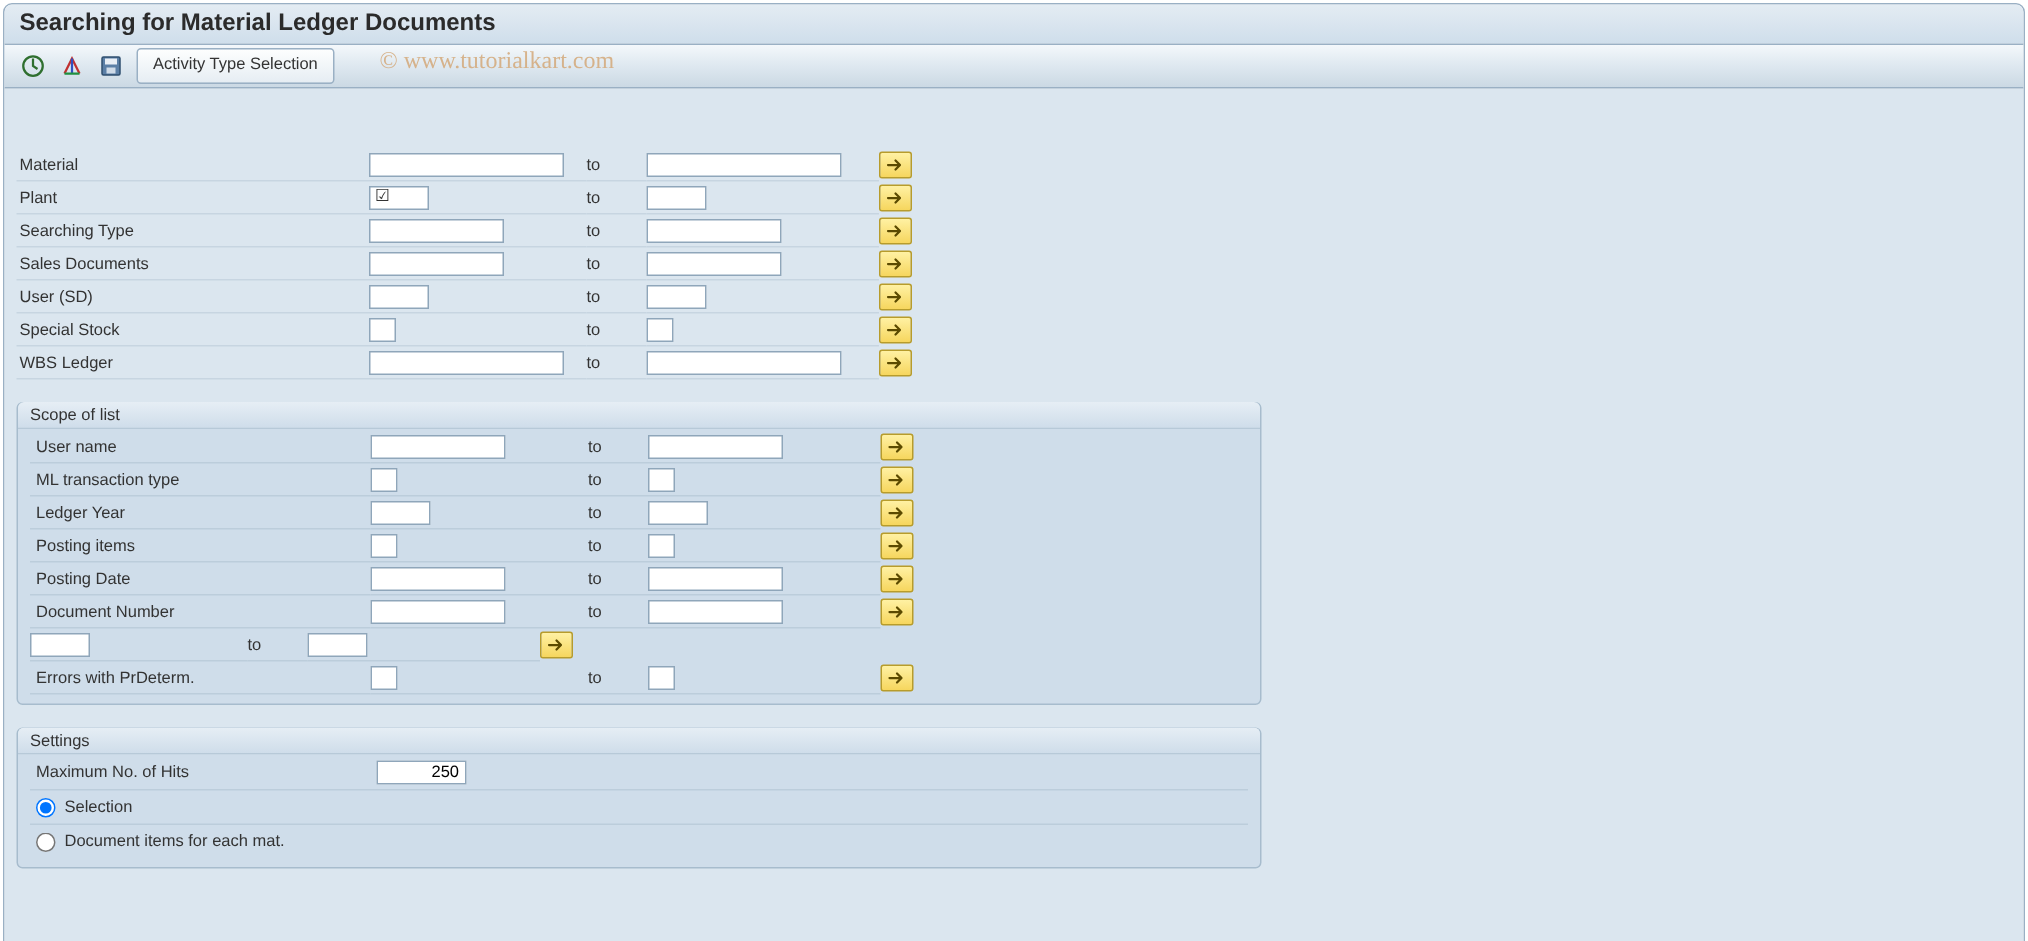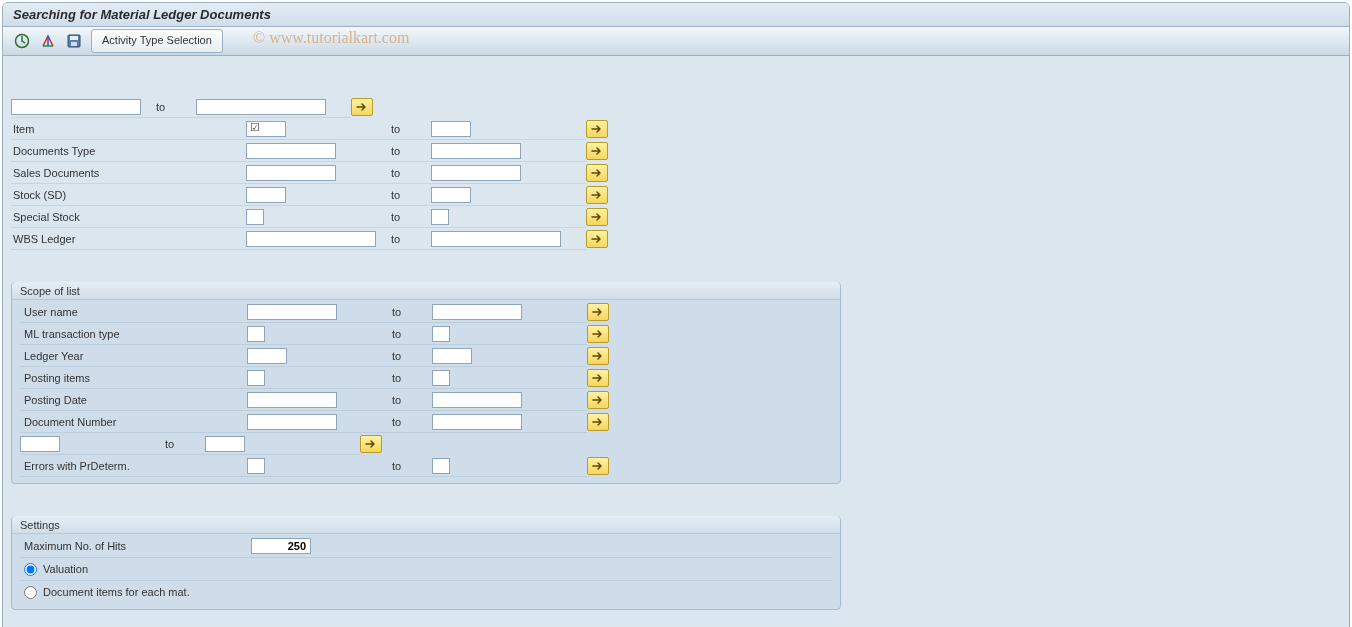--- a/index.html
+++ b/index.html
@@ -14,23 +14,22 @@
   .outer-frame {
     border: 1px solid #9ab0c4;
     border-radius: 6px;
     margin: 2px;
     overflow: hidden;
   }
   .title-bar {
     background: linear-gradient(to bottom, #e4ecf3 0%, #cfdeeb 100%);
     border-bottom: 1px solid #9ab0c4;
     padding: 4px 10px;
-    font-size: 13px;
+    font-size: 16px;
     font-weight: bold;
-    font-style: italic;
     color: #2b2b2b;
   }
   .toolbar {
     background: linear-gradient(to bottom, #f4f8fb 0%, #e2ebf2 40%, #cbd9e4 100%);
     border-bottom: 1px solid #9ab0c4;
     height: 28px;
     display: flex;
     align-items: center;
     padding: 0 10px;
     gap: 8px;
@@ -120,39 +119,39 @@
     background: #fff;
     height: 16px;
     font-size: 11px;
     padding: 0 2px;
     box-sizing: border-box;
   }
   .inp-lg { width: 130px; }
   .inp-md { width: 90px; }
   .inp-sm { width: 40px; }
   .inp-xs { width: 18px; }
-  .inp-num { width: 60px; text-align: right; padding-right:4px;font-weight:bold; }
+  .inp-num { width: 60px; text-align: right; padding-right:4px; }
   .arrow-btn {
     width: 22px;
     height: 18px;
     background: linear-gradient(to bottom, #fff1a3, #f6d65e);
     border: 1px solid #b79c2c;
     border-radius: 2px;
     display: flex;
     align-items: center;
     justify-content: center;
     cursor: pointer;
     box-sizing: border-box;
   }
   .arrow-btn svg { display:block; }
   .group-box {
     border: 1px solid #a7bccd;
     border-radius: 4px;
     background: #cfddea;
-    margin-top: 32px;
+    margin-top: 15px;
     width: 830px;
     position: relative;
     padding: 18px 8px 6px 8px;
     box-sizing: border-box;
   }
   .group-box .legend {
     position: absolute;
     top: -1px;
     left: 0;
     right: 0;
@@ -224,56 +223,57 @@
       </svg>
     </div>
     <div class="text-btn">Activity Type Selection</div>
     <div class="watermark">© www.tutorialkart.com</div>
   </div>
 
   <div class="content-area">
 
     <div id="top-rows">
         <div class="row">
+    <div class="label">Material</div>
     <div class="col-from" style="position:relative;">
 
       <input class="text-input inp-lg" style="">
     </div>
     <div class="col-to-label">to</div>
     <div class="col-to">
       <input class="text-input inp-lg" style="">
     </div>
     <div class="col-btn">
             <div class="arrow-btn">
     <svg width="12" height="10" viewBox="0 0 12 10">
       <path d="M1 5 H9 M6 2 L9 5 L6 8" stroke="#5b4a00" stroke-width="1.5" fill="none" stroke-linecap="round" stroke-linejoin="round"></path>
     </svg>
             </div>
           </div>
   </div>
         <div class="row">
-    <div class="label">Item</div>
+    <div class="label">Plant</div>
     <div class="col-from" style="position:relative;">
       <span class="check-icon" style="left:4px; top:3px;">☑</span>
       <input class="text-input inp-sm" style="">
     </div>
     <div class="col-to-label">to</div>
     <div class="col-to">
       <input class="text-input inp-sm" style="">
     </div>
     <div class="col-btn">
             <div class="arrow-btn">
     <svg width="12" height="10" viewBox="0 0 12 10">
       <path d="M1 5 H9 M6 2 L9 5 L6 8" stroke="#5b4a00" stroke-width="1.5" fill="none" stroke-linecap="round" stroke-linejoin="round"></path>
     </svg>
             </div>
           </div>
   </div>
         <div class="row">
-    <div class="label">Documents Type</div>
+    <div class="label">Searching Type</div>
     <div class="col-from" style="position:relative;">
 
       <input class="text-input inp-md" style="">
     </div>
     <div class="col-to-label">to</div>
     <div class="col-to">
       <input class="text-input inp-md" style="">
     </div>
     <div class="col-btn">
             <div class="arrow-btn">
@@ -295,21 +295,21 @@
     </div>
     <div class="col-btn">
             <div class="arrow-btn">
     <svg width="12" height="10" viewBox="0 0 12 10">
       <path d="M1 5 H9 M6 2 L9 5 L6 8" stroke="#5b4a00" stroke-width="1.5" fill="none" stroke-linecap="round" stroke-linejoin="round"></path>
     </svg>
             </div>
           </div>
   </div>
         <div class="row">
-    <div class="label">Stock (SD)</div>
+    <div class="label">User (SD)</div>
     <div class="col-from" style="position:relative;">
 
       <input class="text-input inp-sm" style="">
     </div>
     <div class="col-to-label">to</div>
     <div class="col-to">
       <input class="text-input inp-sm" style="">
     </div>
     <div class="col-btn">
             <div class="arrow-btn">
@@ -510,21 +510,21 @@
       <div class="legend">Settings</div>
 
       <div class="settings-line" style="border-bottom:1px solid #bccddb;">
         <div class="label">Maximum No. of Hits</div>
         <div class="val" style="width:120px;">
           <input class="text-input inp-num" value="250" style="">
         </div>
       </div>
       <div class="radio-row" style="border-bottom:1px solid #bccddb;">
         <input type="radio" name="settings-r" checked="" style="">
-        <span>Valuation</span>
+        <span>Selection</span>
       </div>
       <div class="radio-row">
         <input type="radio" name="settings-r" style="">
         <span>Document items for each mat.</span>
       </div>
     </div>
 
   </div>
 </div>
 

